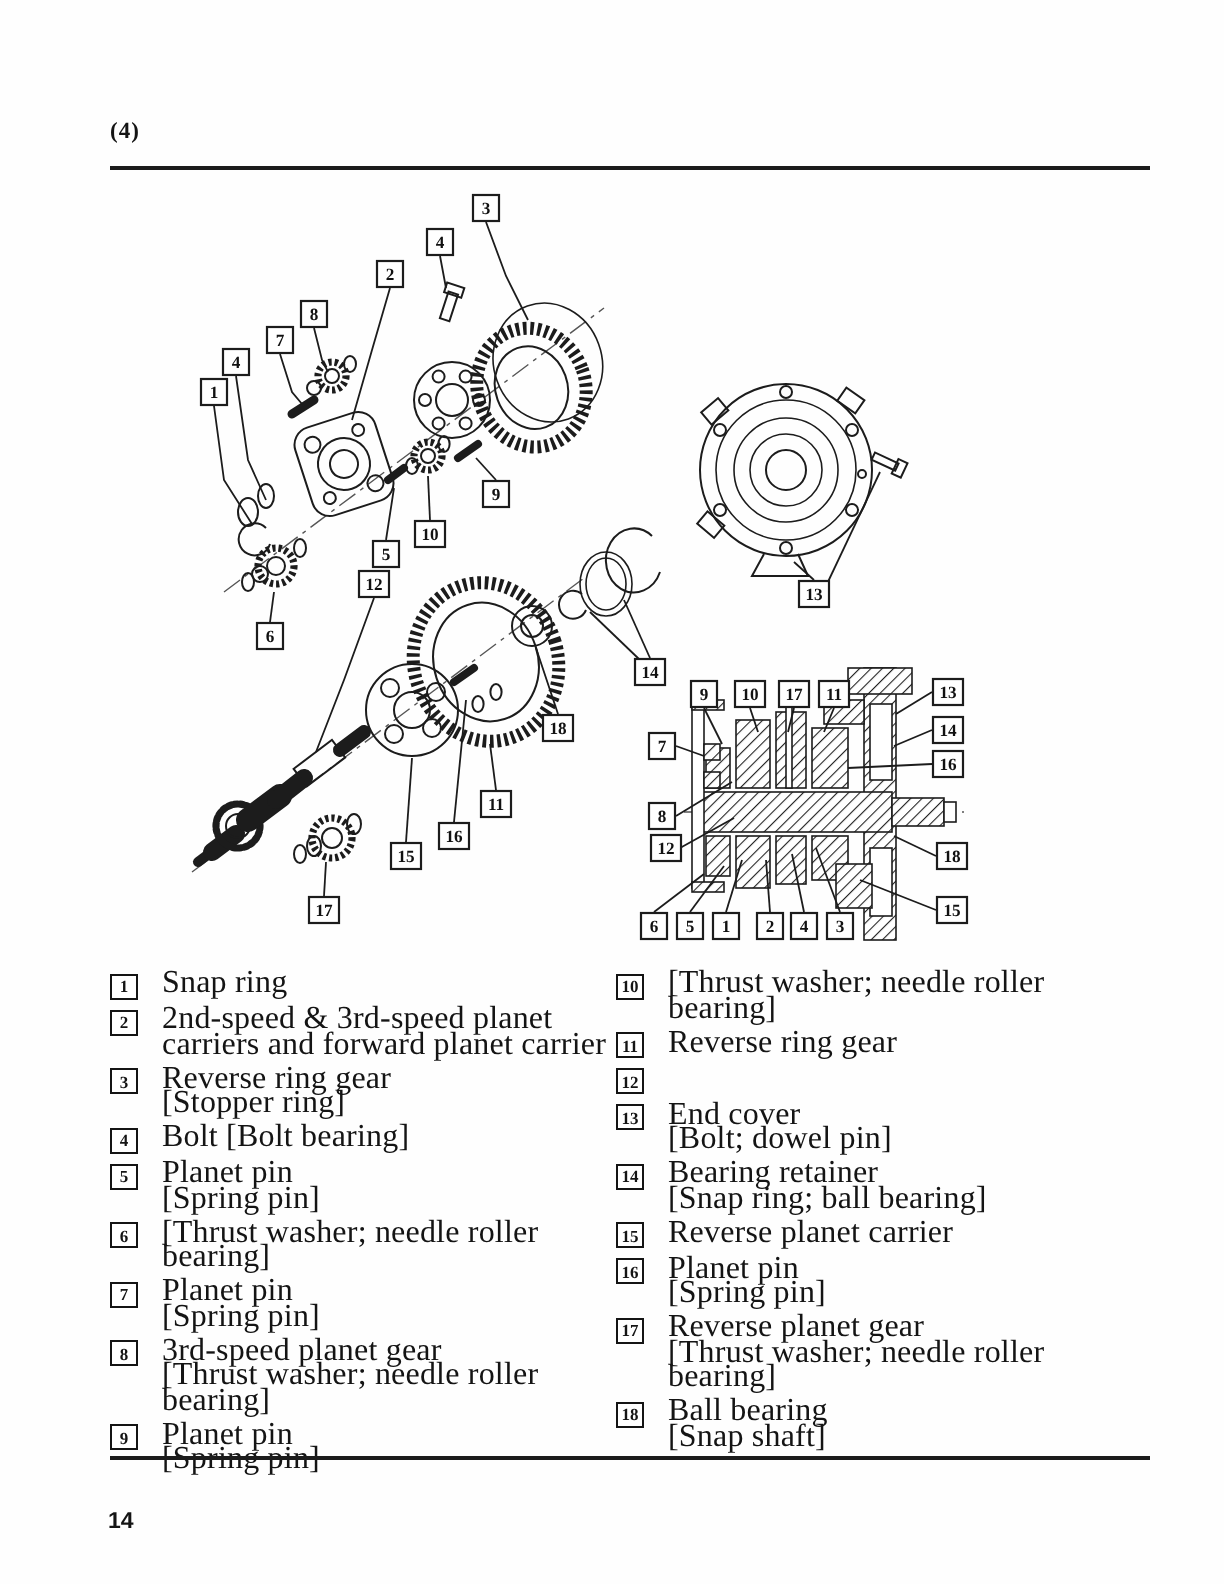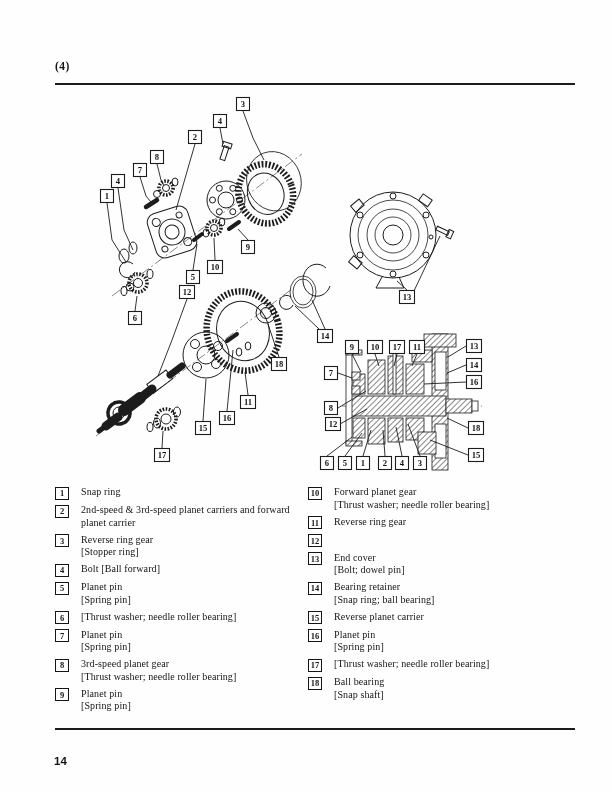--- a/index.html
+++ b/index.html
@@ -41,21 +41,21 @@
   .parts-col { list-style:none; }
   .parts-col.left  { width:253px; }
   .parts-col.right { flex:1; }
   .part { display:flex; margin-bottom:4.5px; }
   .numbox {
     flex:0 0 auto; min-width:14px; height:13px; padding:0 1px;
     border:1.2px solid #141414; background:#fff;
     display:flex; align-items:center; justify-content:center;
     font-size:8.5px; font-weight:bold; margin-right:12px; margin-top:0.5px;
   }
-  .ptext { font-size:10px; line-height:12.5px; letter-spacing:0.1px; }
+  .ptext { font-size:16px; line-height:12.5px; letter-spacing:0.1px; }
   .pnote { }
 </style>
 </head>
 <body>
 
 <div class="page">
 
   <div class="section-label">(4)</div>
   <div class="rule rule-top"></div>
 
@@ -377,21 +377,21 @@
         <li class="part">
           <span class="numbox">3</span>
           <div class="ptext">
             <div class="pname">Reverse ring gear</div>
             <div class="pnote">[Stopper ring]</div>
           </div>
         </li>
         <li class="part">
           <span class="numbox">4</span>
           <div class="ptext">
-            <div class="pname">Bolt  [Ball forward]</div>
+            <div class="pname">Bolt  [Bolt bearing]</div>
           </div>
         </li>
         <li class="part">
           <span class="numbox">5</span>
           <div class="ptext">
             <div class="pname">Planet pin</div>
             <div class="pnote">[Spring pin]</div>
           </div>
         </li>
         <li class="part">
@@ -419,21 +419,20 @@
           <div class="ptext">
             <div class="pname">Planet pin</div>
             <div class="pnote">[Spring pin]</div>
           </div>
         </li>
       </ol>
     <ol class="parts-col right" id="col-right">
         <li class="part">
           <span class="numbox">10</span>
           <div class="ptext">
-            <div class="pname">Forward planet gear</div>
             <div class="pnote">[Thrust washer; needle roller bearing]</div>
           </div>
         </li>
         <li class="part">
           <span class="numbox">11</span>
           <div class="ptext">
             <div class="pname">Reverse ring gear</div>
           </div>
         </li>
         <li class="part">
@@ -462,20 +461,21 @@
         <li class="part">
           <span class="numbox">16</span>
           <div class="ptext">
             <div class="pname">Planet pin</div>
             <div class="pnote">[Spring pin]</div>
           </div>
         </li>
         <li class="part">
           <span class="numbox">17</span>
           <div class="ptext">
+            <div class="pname">Reverse planet gear</div>
             <div class="pnote">[Thrust washer; needle roller bearing]</div>
           </div>
         </li>
         <li class="part">
           <span class="numbox">18</span>
           <div class="ptext">
             <div class="pname">Ball bearing</div>
             <div class="pnote">[Snap shaft]</div>
           </div>
         </li>

